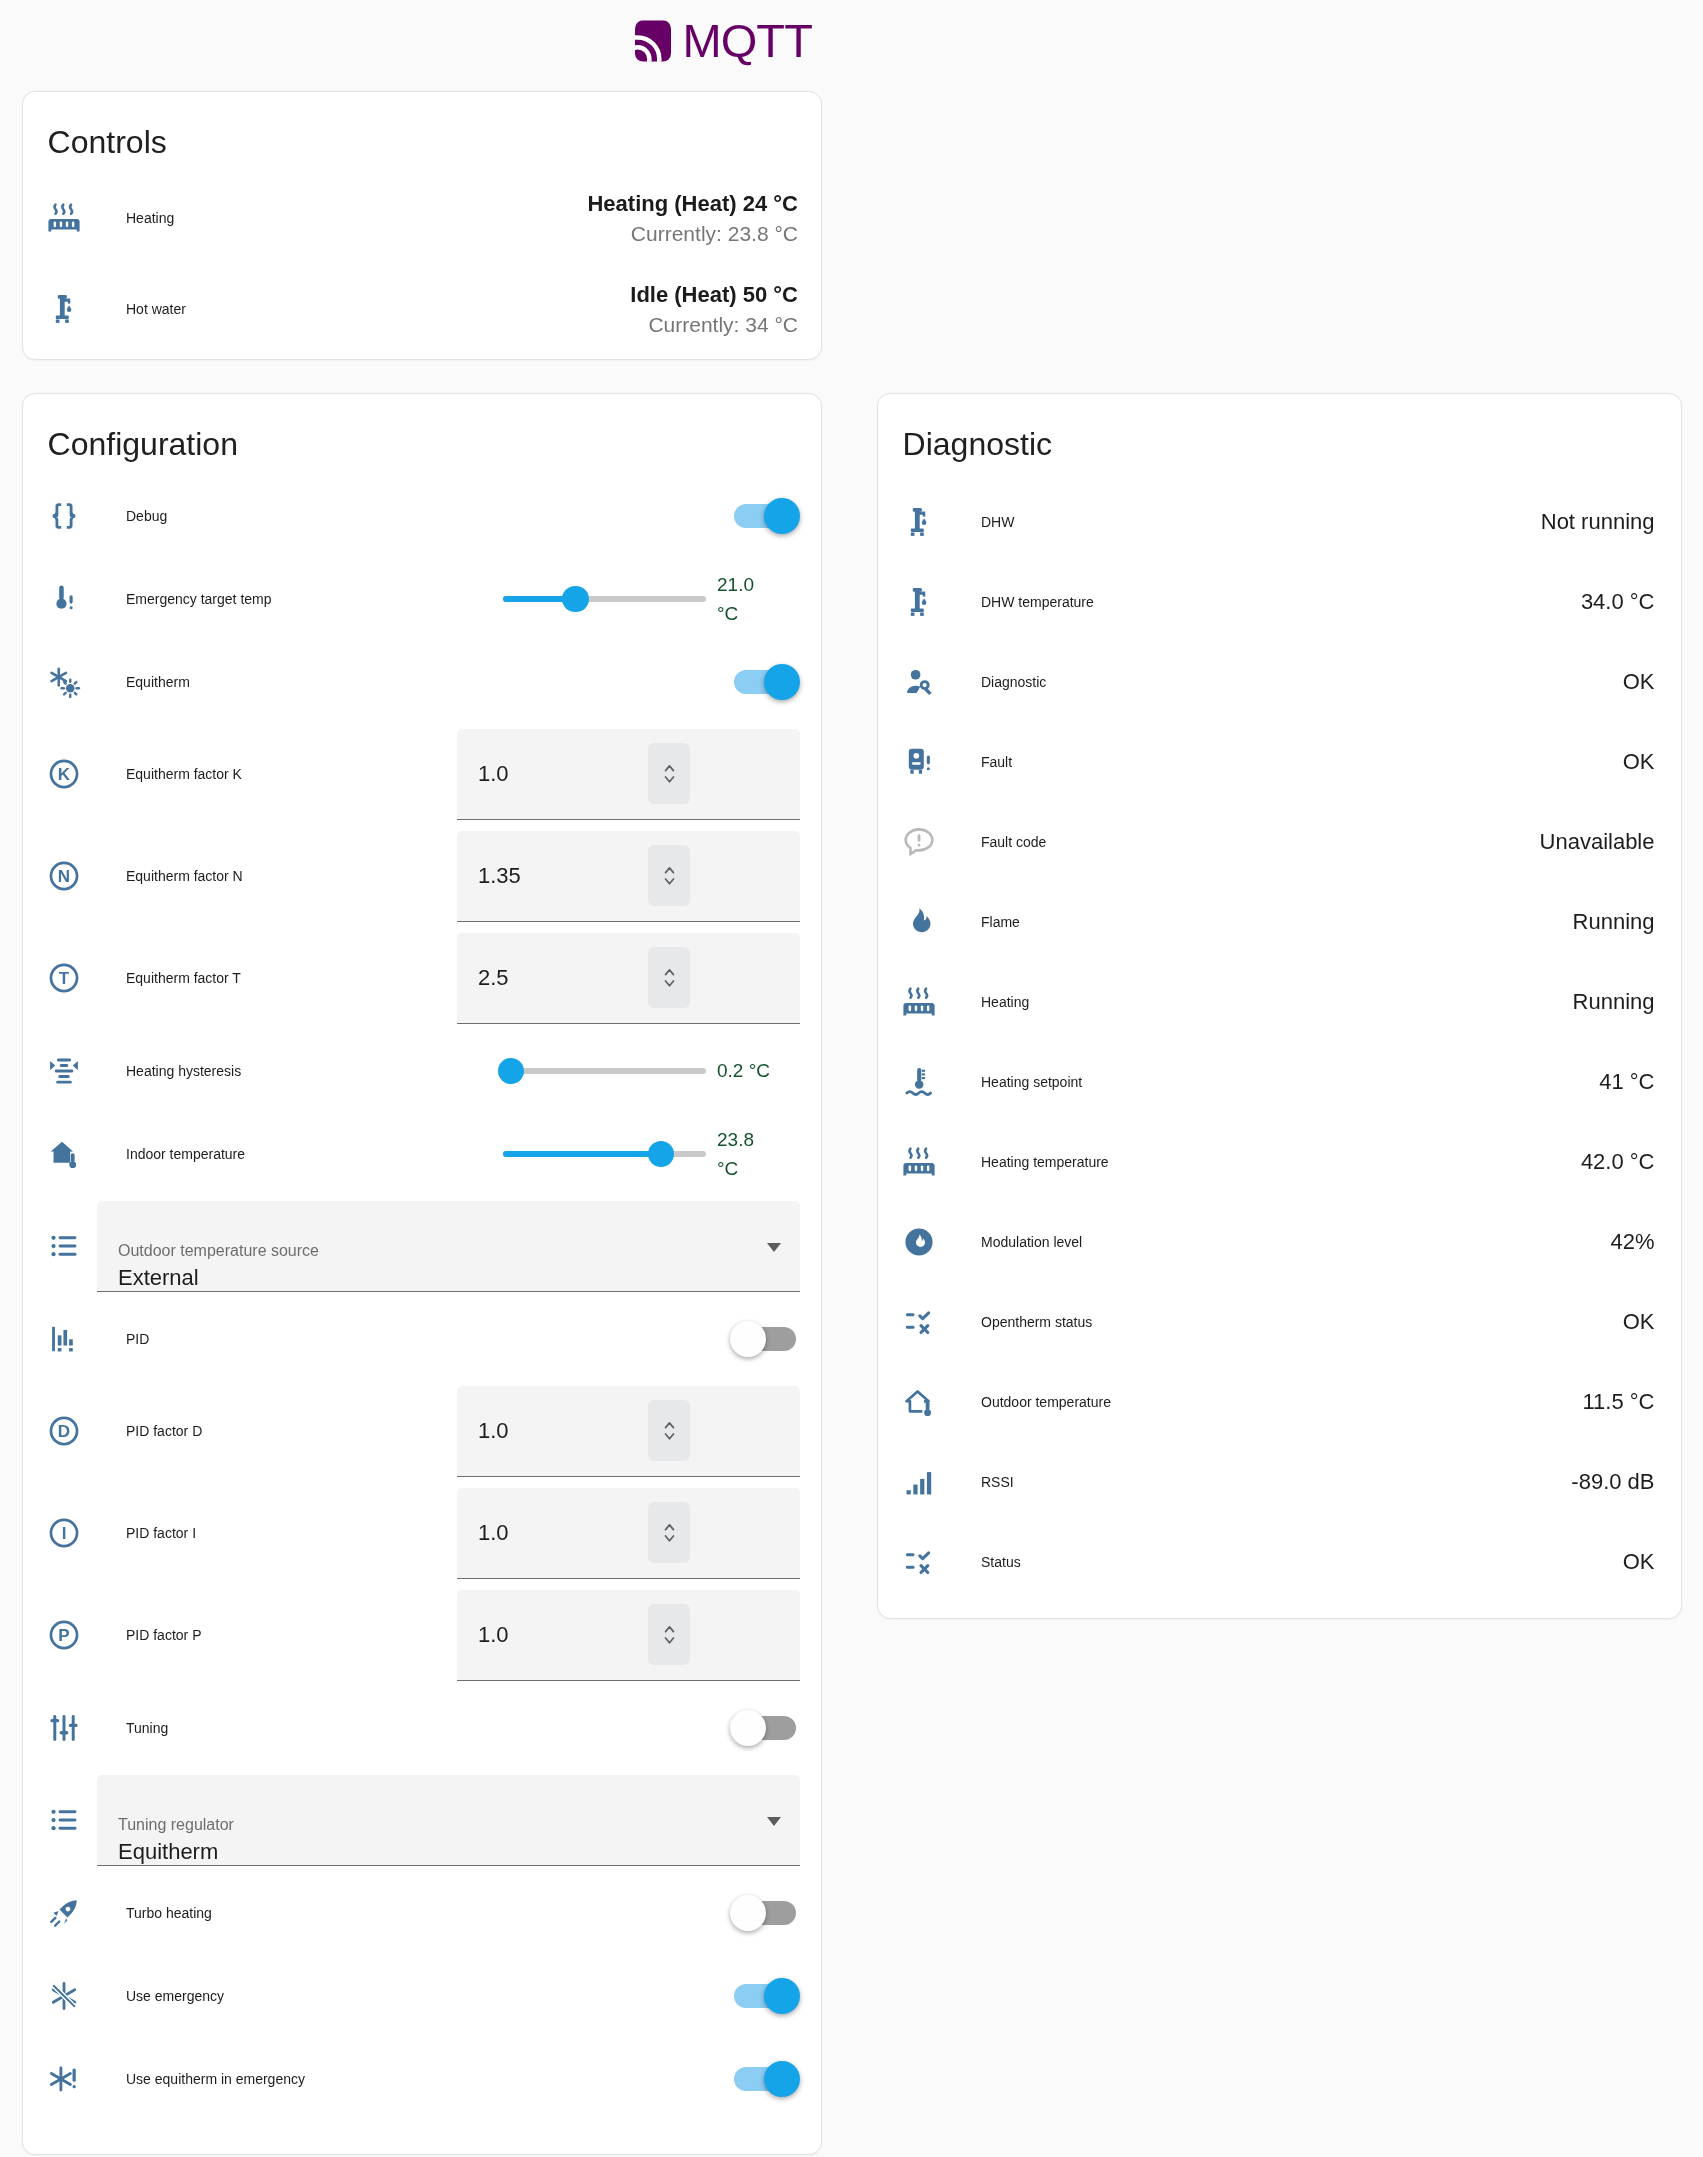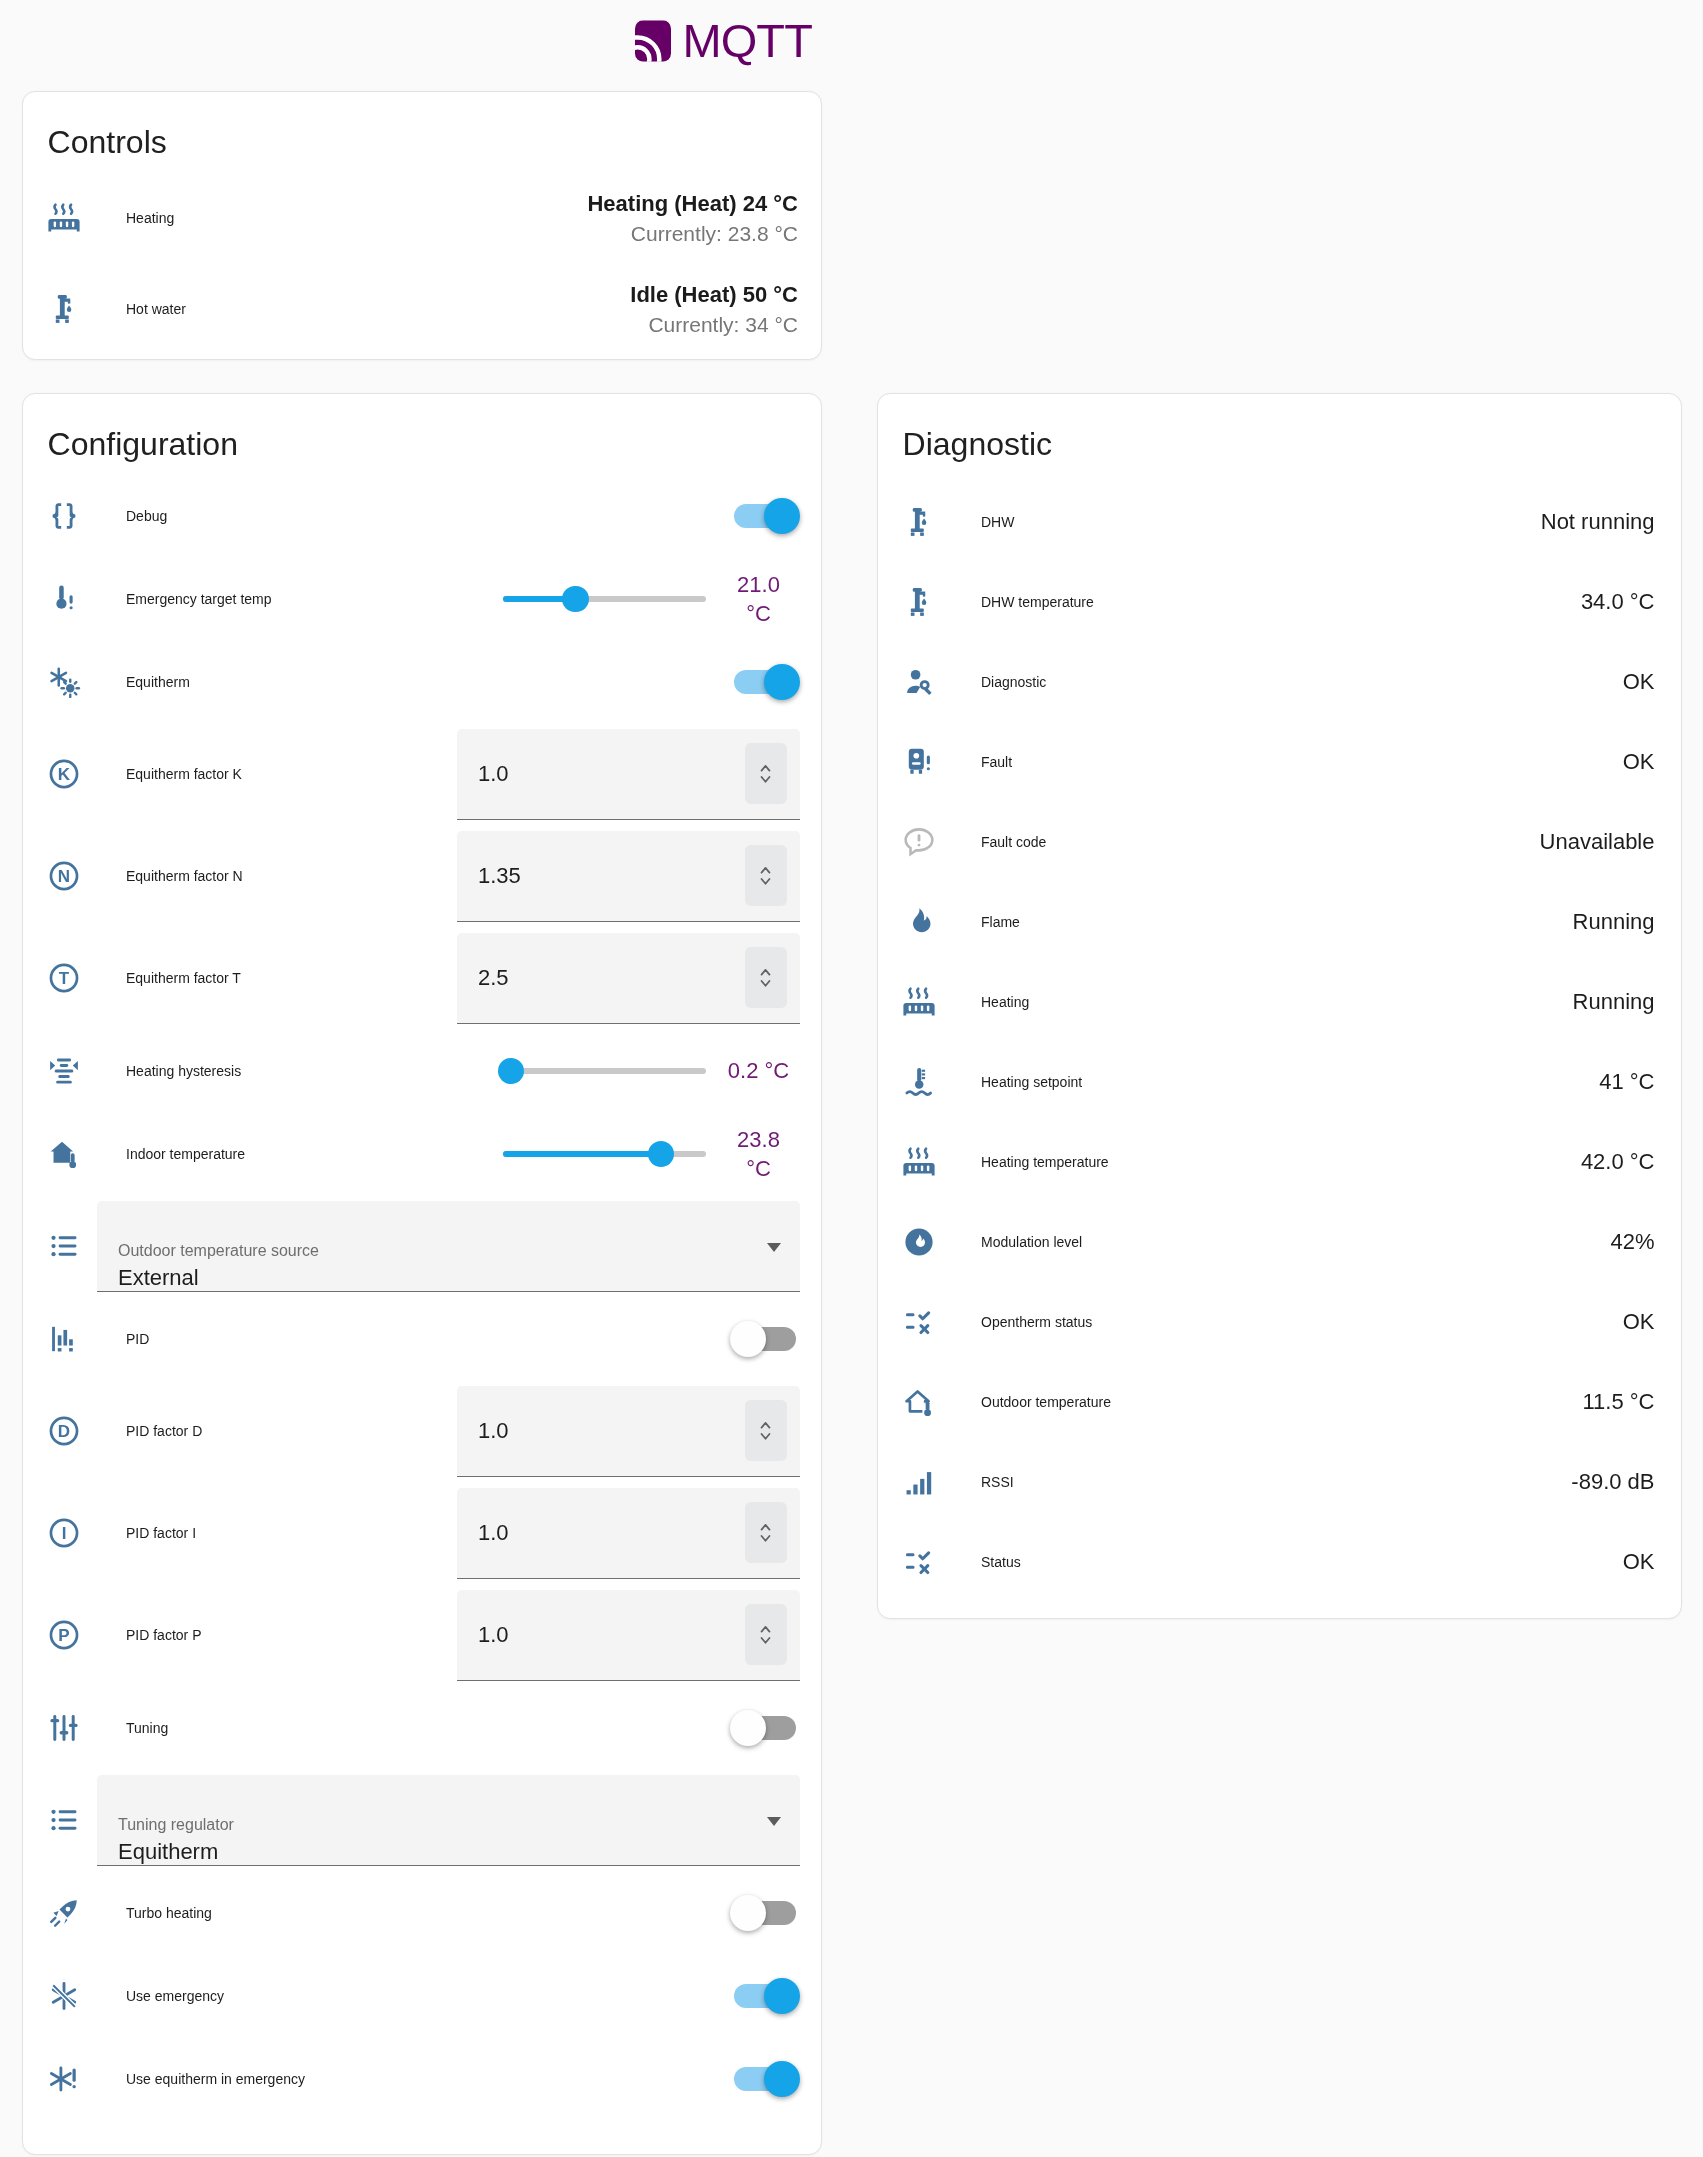--- a/index.html
+++ b/index.html
@@ -36,23 +36,23 @@
   .toggle{position:relative;width:62px;height:24.6px;margin-left:auto;margin-right:3.8px;flex:none;cursor:pointer}
   .toggle .tr{position:absolute;inset:0;border-radius:12.3px;background:#9e9e9e}
   .toggle .th{position:absolute;top:-5.7px;left:-3.8px;width:36px;height:36px;border-radius:50%;background:#fefefe;box-shadow:0 1.9px 5.7px rgba(0,0,0,.35)}
   .toggle.on .tr{background:#8ccdf3}
   .toggle.on .th{left:30px;background:#16a4e8}
 
   .slider{position:relative;width:203px;height:28px;margin-left:auto;flex:none;cursor:pointer}
   .slider .str{position:absolute;top:11px;left:0;width:100%;height:6.6px;border-radius:3.8px;background:#c9c9c9}
   .slider .sfill{position:absolute;top:11px;left:0;width:var(--pct);height:6.6px;border-radius:3.8px;background:#16a4e8}
   .slider .sh{position:absolute;top:0.9px;left:calc(var(--pct) - 13.2px);width:26.5px;height:26.5px;border-radius:50%;background:#16a4e8}
-  .sval{min-width:83px;margin-left:11.4px;text-align:center;font-size:22px;line-height:29px;white-space:pre-line;color:#701a75}
-
-  .numfield{margin-left:auto;width:343px;height:91px;background:#f4f4f4;border-bottom:0.9px solid #6f6f6f;border-radius:4.7px 4.7px 0 0;display:flex;align-items:center;justify-content:space-between;padding:0 13.2px 0 21px}
+  .sval{min-width:83px;margin-left:11.4px;text-align:left;font-size:19px;line-height:29px;white-space:pre-line;color:#14532d}
+
+  .numfield{margin-left:auto;width:343px;height:91px;background:#f4f4f4;border-bottom:0.9px solid #6f6f6f;border-radius:4.7px 4.7px 0 0;display:flex;align-items:center;justify-content:flex-start;padding:0 13.2px 0 21px}
   .numfield input{width:170px;background:transparent;border:0;outline:0;font-family:"Liberation Sans",sans-serif;font-size:22px;color:#1d1d1d}
   .stepper{width:42px;height:61px;background:#e6e8ea;border-radius:5.7px;display:flex;align-items:center;justify-content:center;cursor:pointer}
 
   .selectfield{flex:1;margin-left:15px;height:91px;background:#f4f4f4;border-bottom:0.9px solid #6f6f6f;border-radius:4.7px 4.7px 0 0;display:flex;flex-direction:column;justify-content:flex-end;padding:0 49px 0 21px;position:relative;cursor:pointer}
   .sel-label{font-size:16px;color:#6e6e6e}
   .sel-value{font-size:22px;color:#1d1d1d;margin-top:4.7px}
   .caret{position:absolute;right:19px;top:42px;width:0;height:0;border-left:7.6px solid transparent;border-right:7.6px solid transparent;border-top:9.5px solid #5c5c5c}
 
   
   .dlist{padding-top:7.6px}

